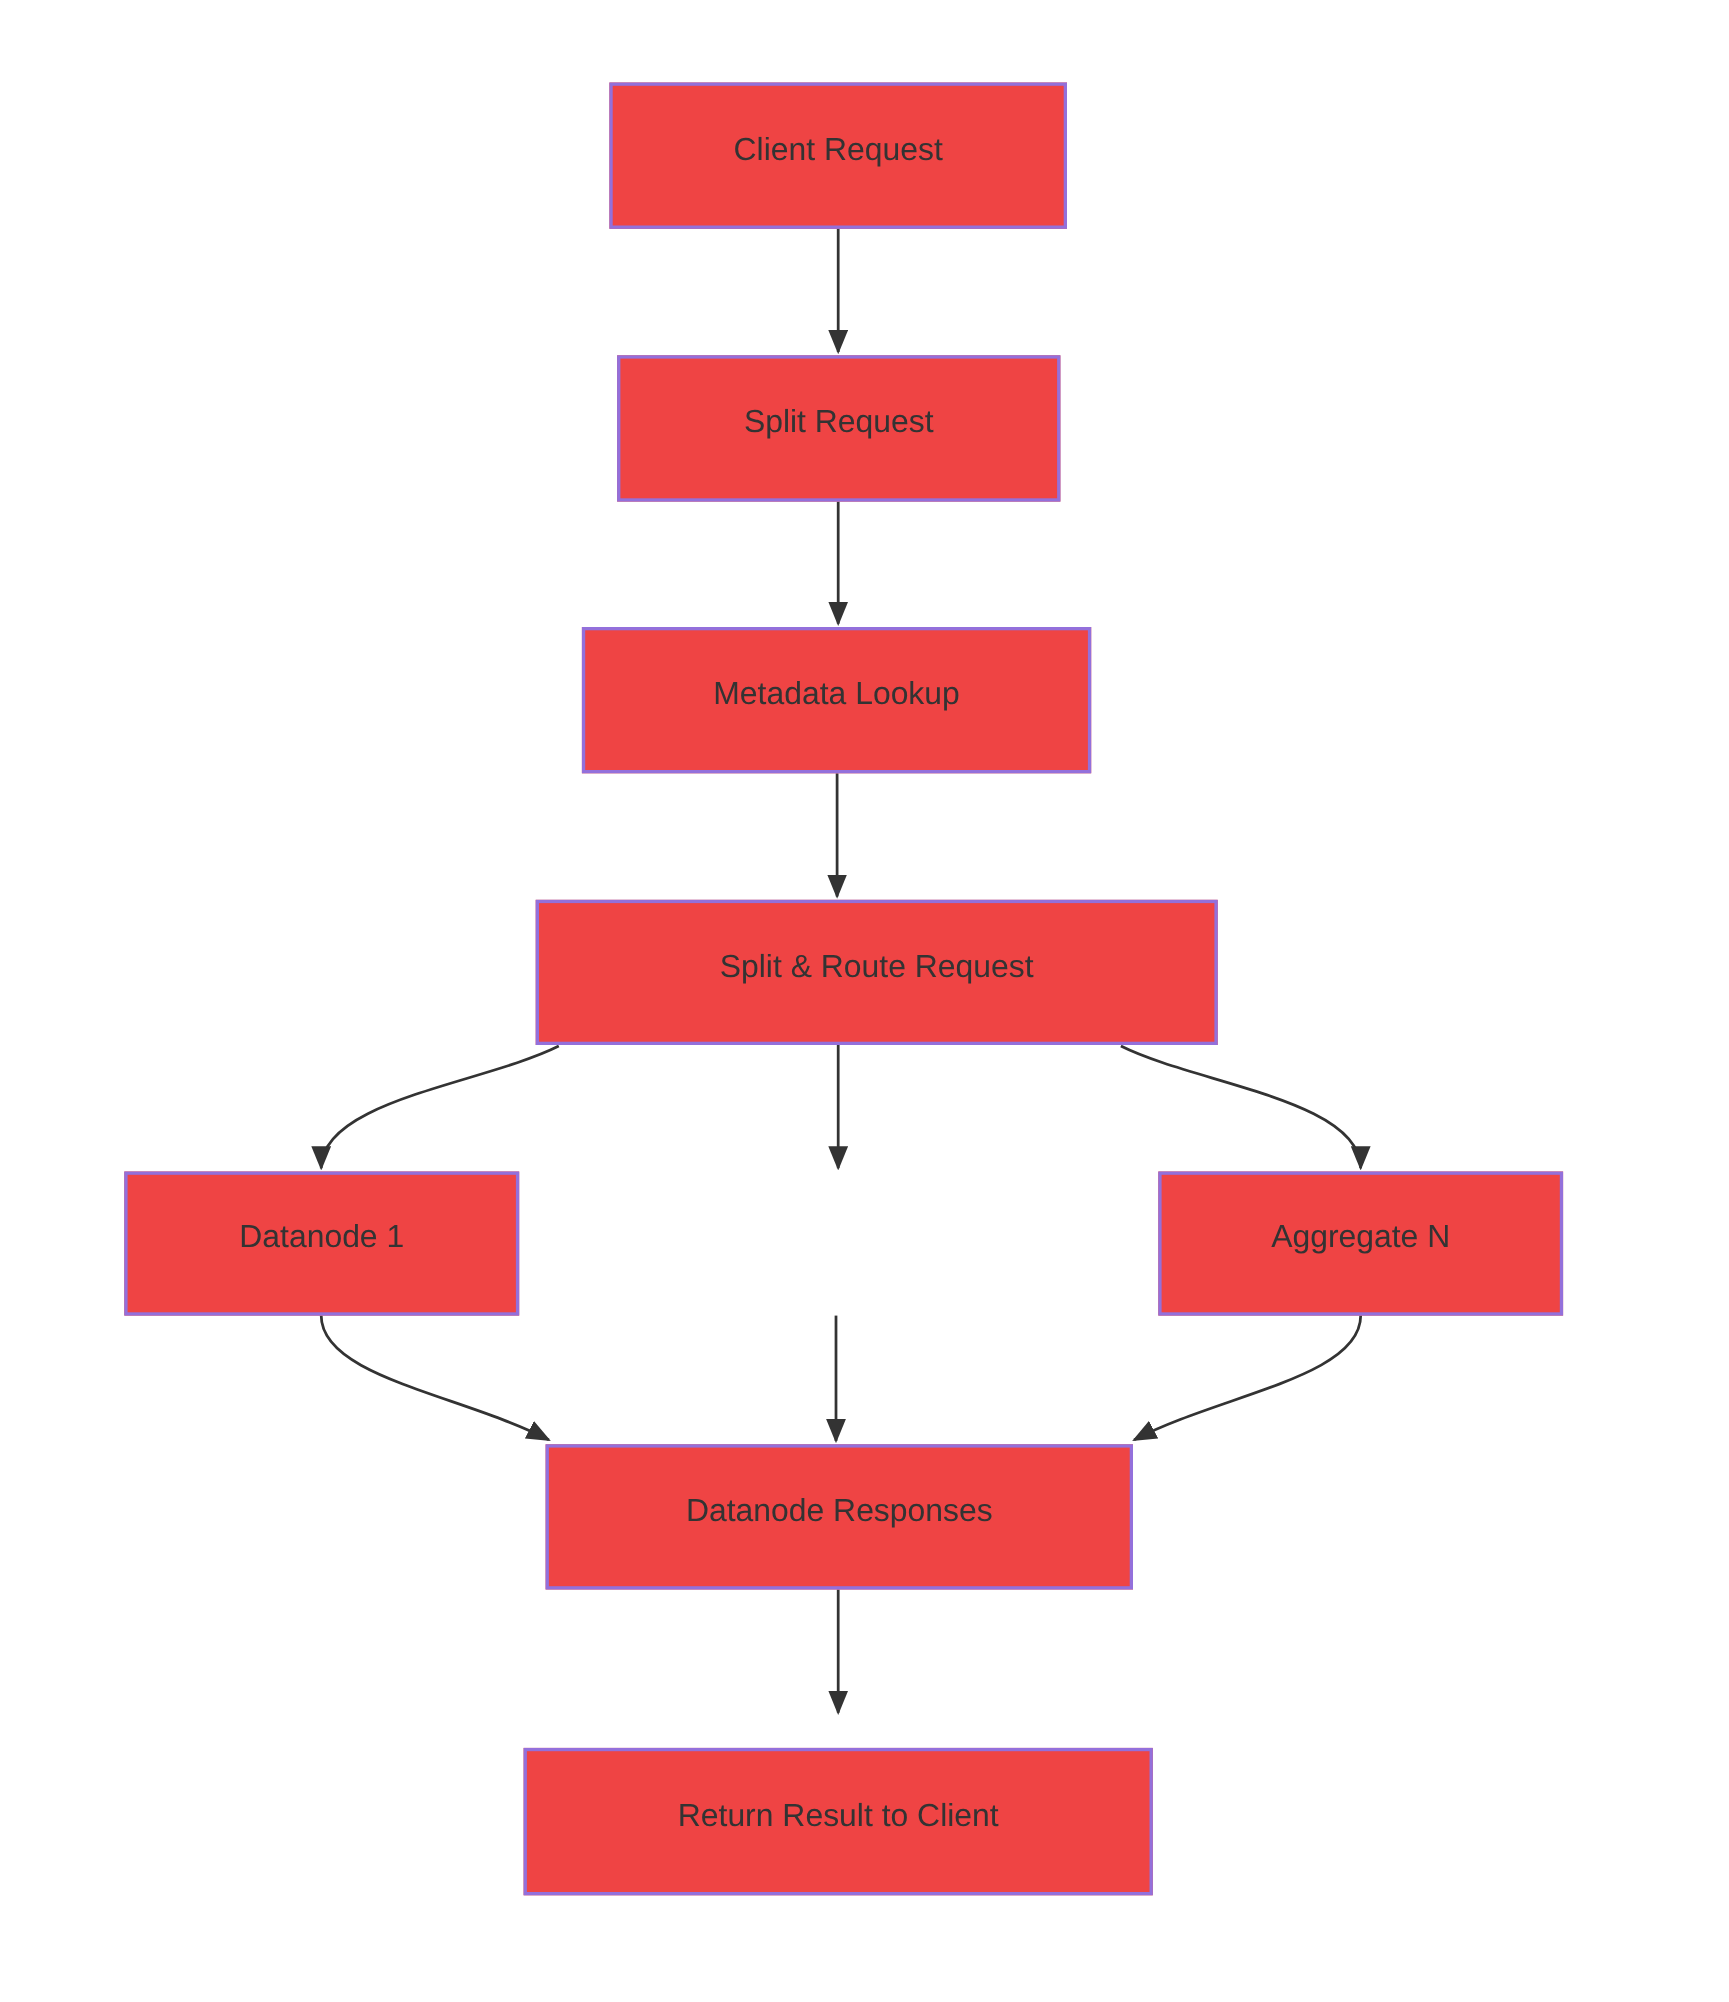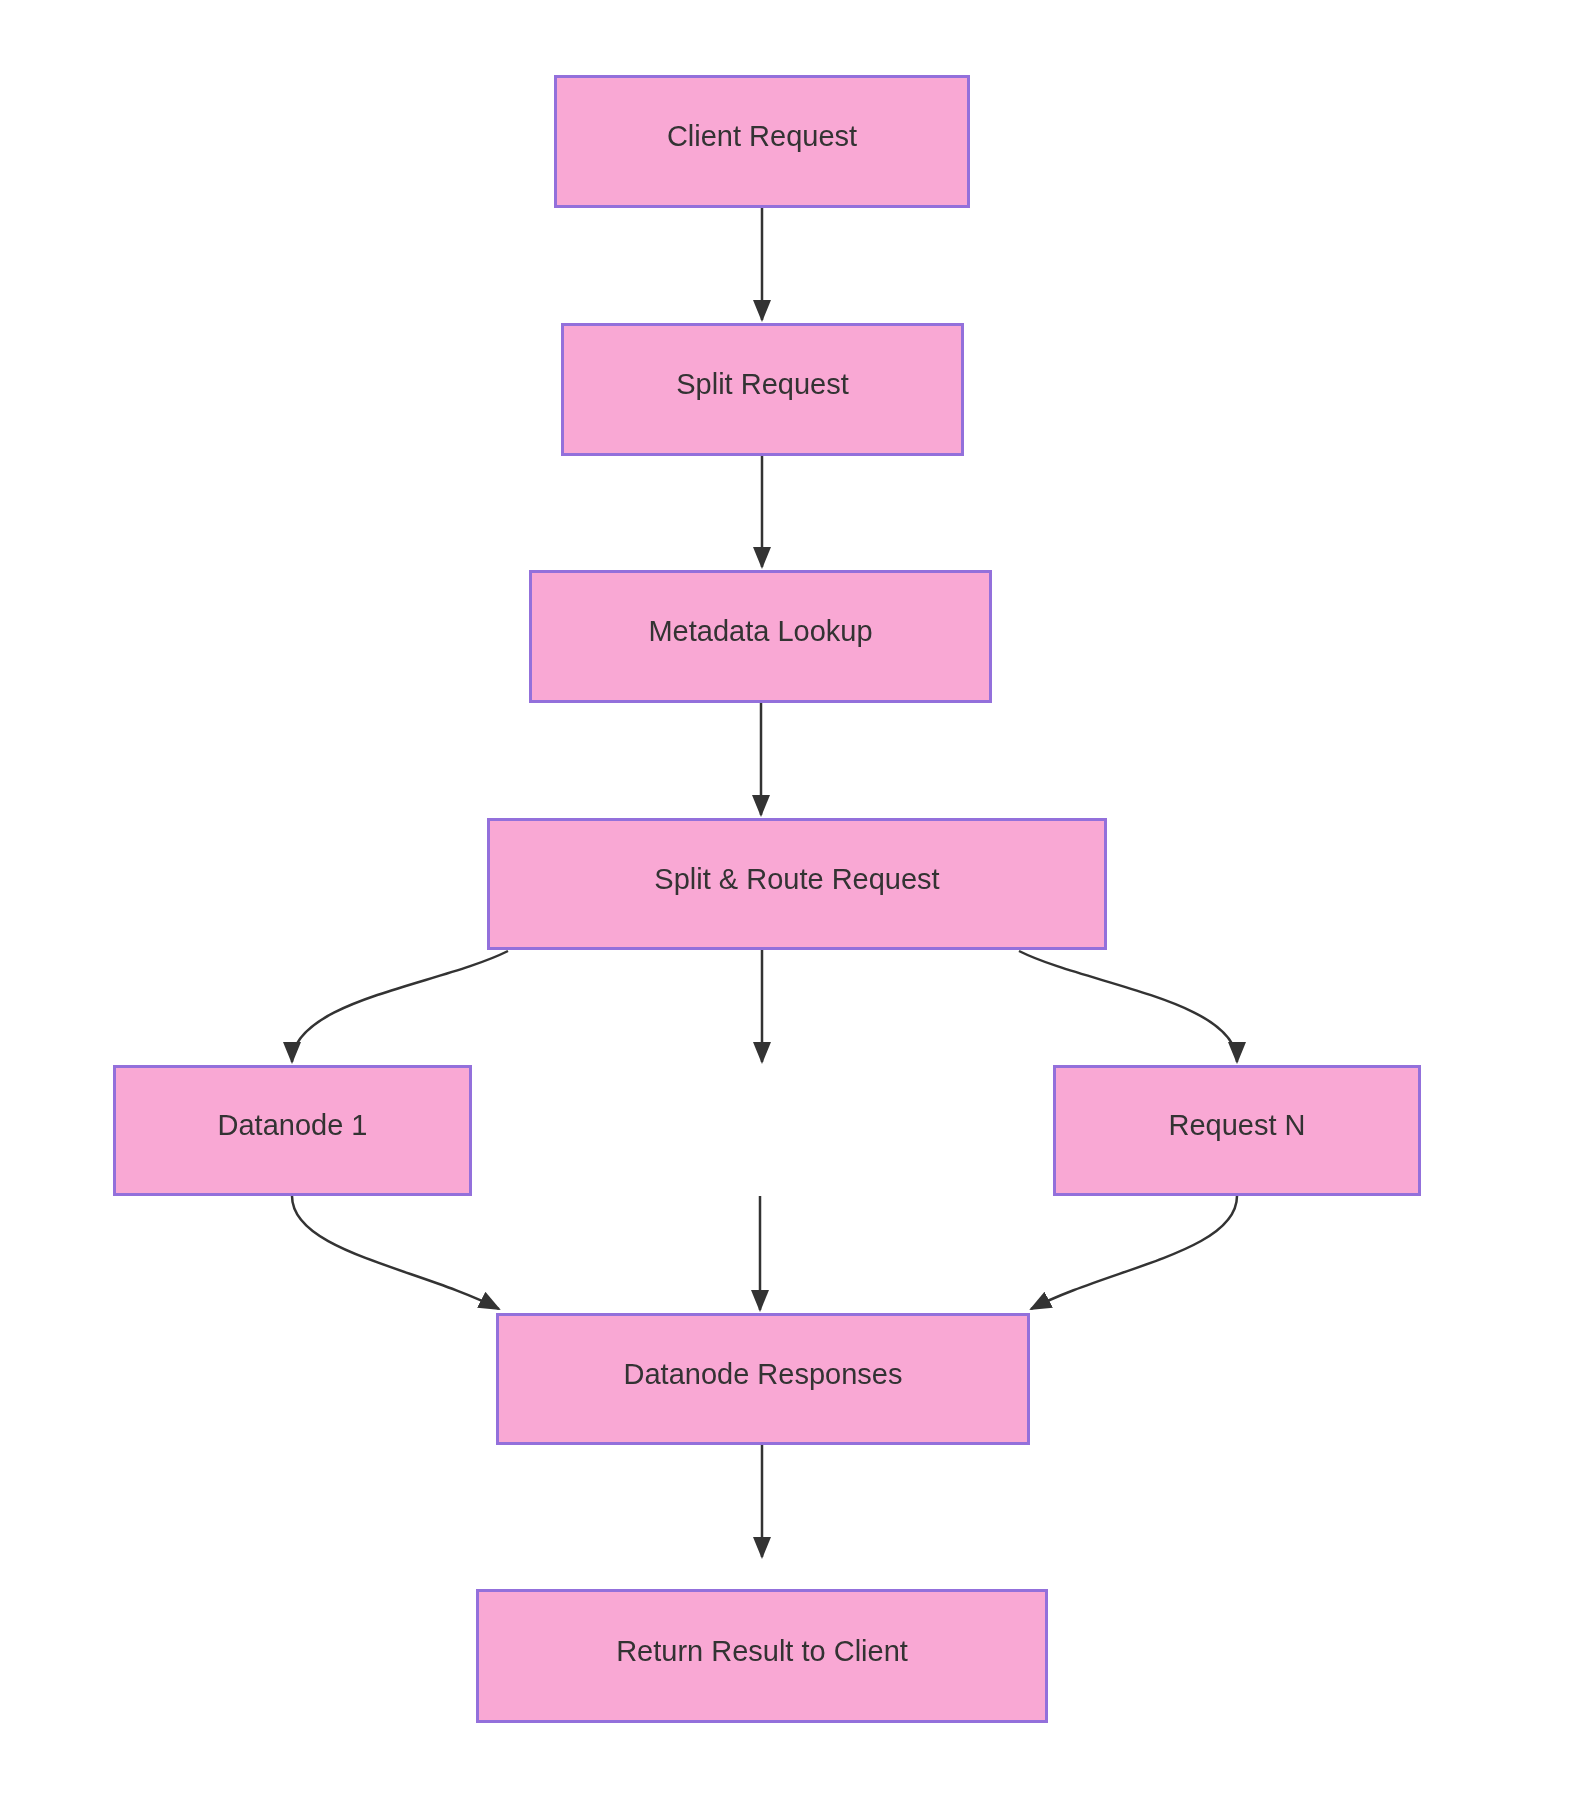--- a/index.html
+++ b/index.html
@@ -23,21 +23,21 @@
     height: 1820px;
   }
   .edge {
     fill: none;
     stroke: #333333;
     stroke-width: 2.5px;
   }
   .node {
     position: absolute;
     box-sizing: border-box;
-    background: #f9a8d4;
+    background: #ef4444;
     border: 3px solid #9370DB;
     color: #333333;
     font-size: 29px;
     display: flex;
     align-items: center;
     justify-content: center;
     text-align: center;
     padding-bottom: 10px;
   }
   
@@ -90,21 +90,21 @@
   <div class="node n-split">
     <span>Split &amp; Route Request</span>
   </div>
 
   <div class="node n-dn1">
     <span>Datanode 1</span>
   </div>
 
 
   <div class="node n-dnN">
-    <span>Request N</span>
+    <span>Aggregate N</span>
   </div>
 
   <div class="node n-agg">
     <span>Datanode Responses</span>
   </div>
 
   <div class="node n-return">
     <span>Return Result to Client</span>
   </div>
 

